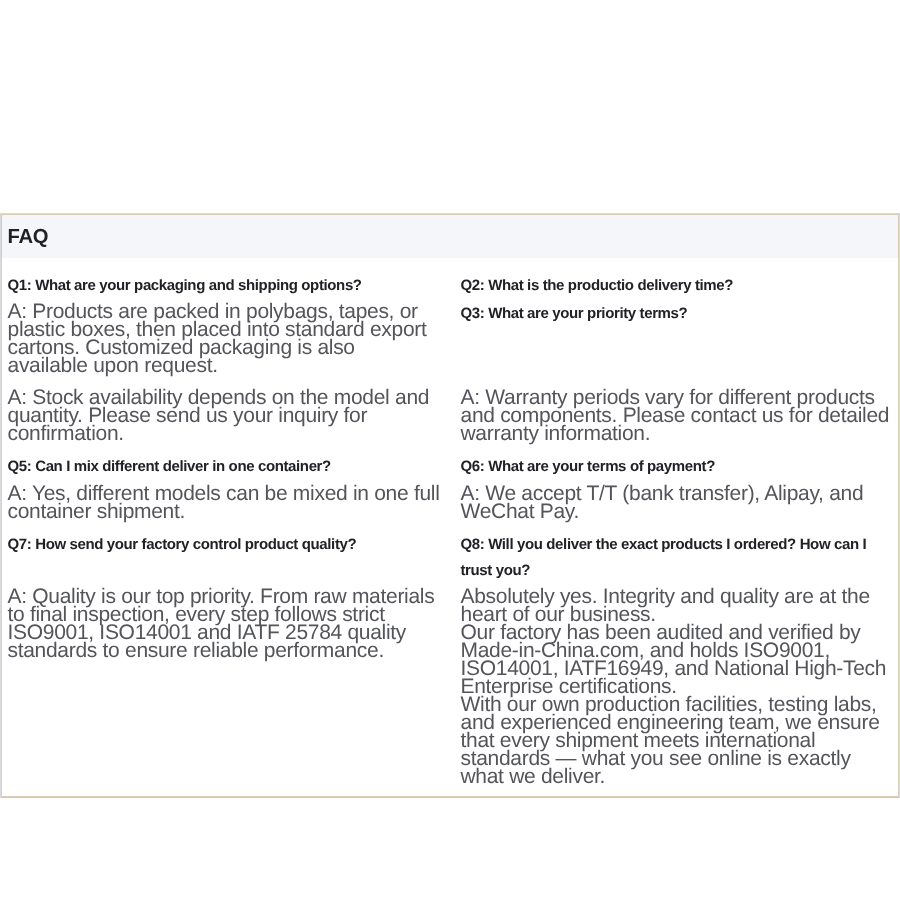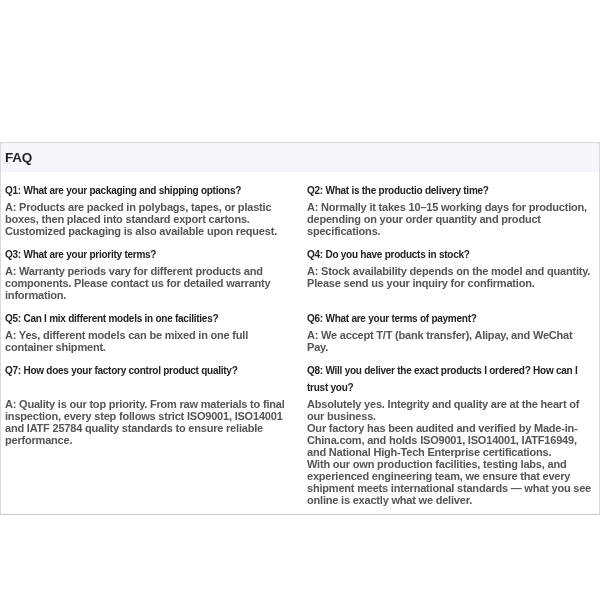--- a/index.html
+++ b/index.html
@@ -42,58 +42,55 @@
   }
   .faq-question {
     font-size: 10px;
     font-weight: bold;
     color: #212226;
     line-height: 17px;
     letter-spacing: -0.25px;
     margin-bottom: 2px;
   }
   .faq-answer {
-    font-size: 11px;
+    font-size: 14px;
     color: #54555a;
     line-height: 12px;
     letter-spacing: -0.2px;
     margin-bottom: 9px;
     white-space: pre-line;
-    font-weight: bold;
   }
   .faq-answer.last { margin-bottom: 2px; }
 </style>
 </head>
 <body>
 
 <div class="faq-card">
   <div class="faq-header">
     <span class="faq-title">FAQ</span>
   </div>
   <div class="faq-body">
 
     <div class="faq-question">Q1: What are your packaging and shipping options?</div>
     <div class="faq-question">Q2: What is the productio delivery time?</div>
 
     <div class="faq-answer">A: Products are packed in polybags, tapes, or plastic boxes, then placed into standard export cartons. Customized packaging is also available upon request.</div>
-    <div class="faq-answer">A: Normally it takes 10–15 working days for production, depending on your order quantity and product specifications.</div>
 
     <div class="faq-question">Q3: What are your priority terms?</div>
-    <div class="faq-question">Q4: Do you have products in stock?</div>
 
+    <div class="faq-answer">A: Stock availability depends on the model and quantity. Please send us your inquiry for confirmation.</div>
     <div class="faq-answer">A: Warranty periods vary for different products and components. Please contact us for detailed warranty information.</div>
-    <div class="faq-answer">A: Stock availability depends on the model and quantity. Please send us your inquiry for confirmation.</div>
 
-    <div class="faq-question">Q5: Can I mix different models in one facilities?</div>
+    <div class="faq-question">Q5: Can I mix different deliver in one container?</div>
     <div class="faq-question">Q6: What are your terms of payment?</div>
 
     <div class="faq-answer">A: Yes, different models can be mixed in one full container shipment.</div>
     <div class="faq-answer">A: We accept T/T (bank transfer), Alipay, and WeChat Pay.</div>
 
-    <div class="faq-question">Q7: How does your factory control product quality?</div>
+    <div class="faq-question">Q7: How send your factory control product quality?</div>
     <div class="faq-question">Q8: Will you deliver the exact products I ordered? How can I trust you?</div>
 
     <div class="faq-answer last">A: Quality is our top priority. From raw materials to final inspection, every step follows strict ISO9001, ISO14001 and IATF 25784 quality standards to ensure reliable performance.</div>
     <div class="faq-answer last">Absolutely yes. Integrity and quality are at the heart of our business.
 Our factory has been audited and verified by Made-in-China.com, and holds ISO9001, ISO14001, IATF16949, and National High-Tech Enterprise certifications.
 With our own production facilities, testing labs, and experienced engineering team, we ensure that every shipment meets international standards — what you see online is exactly what we deliver.</div>
   </div>
 </div>
 
 </body></html>

